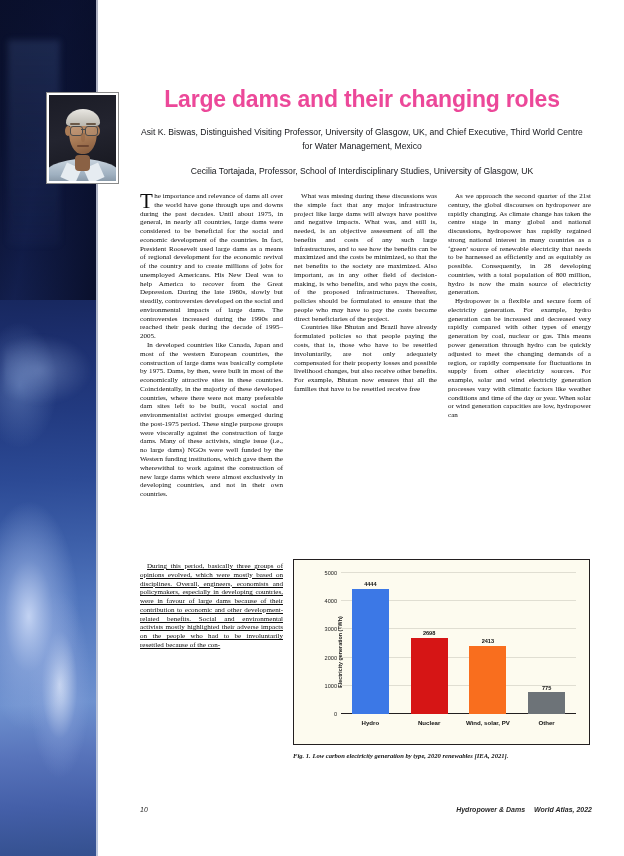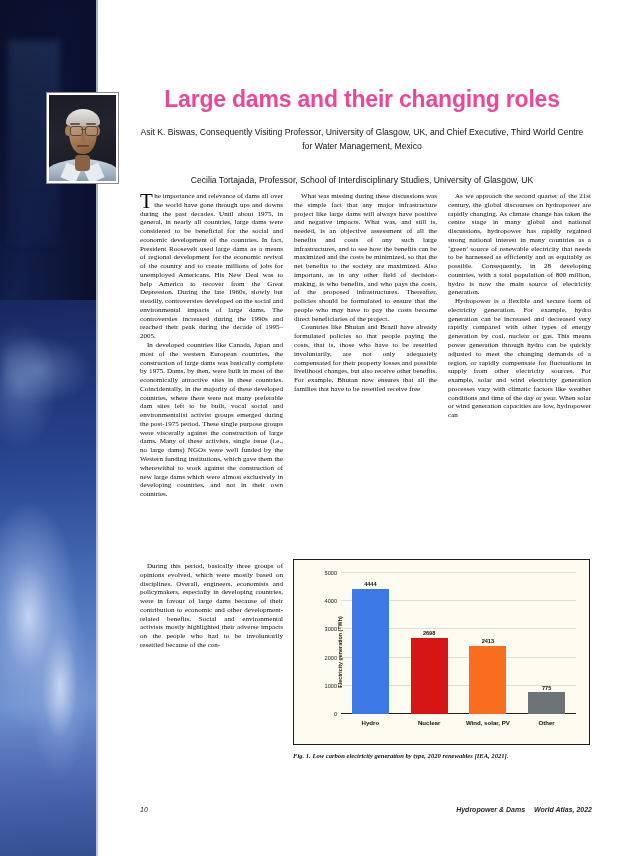--- a/index.html
+++ b/index.html
@@ -86,21 +86,21 @@
   #header{position:absolute;left:118px;top:86px;width:488px;text-align:center;}
   #doc-title{
     font-family:"Liberation Sans",sans-serif;
     font-weight:bold;font-size:23px;color:#ec4899;letter-spacing:-.2px;
     margin:0 0 13px 0;
   }
   .byline{
     font-family:"Liberation Sans",sans-serif;
     font-size:8.6px;color:#15161a;line-height:1.62;margin:0 18px;
   }
-  .byline.second{margin-top:20px;}
+  .byline.second{margin-top:11px;}
 
   
   #body-cols{
     position:absolute;left:140px;top:192px;width:452px;height:370px;
     display:flex;gap:11px;
   }
   .col{width:143px;}
   .col p{
     margin:0;
     font-family:"Liberation Serif",serif;
@@ -122,21 +122,21 @@
   
   #lower-left{
     position:absolute;left:140px;top:562px;width:143px;
   }
   #lower-left p{
     margin:0;
     font-family:"Liberation Serif",serif;
     font-size:7.05px;line-height:1.245;text-align:justify;color:#0c0c0c;
     hyphens:auto;-webkit-hyphens:auto;
   }
-  #lower-left p.ind{text-indent:7px;}
+  #lower-left p.ind{text-indent:7px;text-decoration:underline;}
 
   
   #figure{
     position:absolute;left:293px;top:559px;width:299px;
   }
   #chart-frame{
     width:297px;height:186px;
     background:#fdfbef;
     border:1px solid #231f20;
     position:relative;
@@ -223,21 +223,21 @@
   <div class="p-brow-r"></div>
   <div class="p-glass-l"></div>
   <div class="p-glass-r"></div>
   <div class="p-bridge"></div>
   <div class="p-nose"></div>
   <div class="p-mouth"></div>
 </div>
 
 <div id="header">
   <h1 id="doc-title">Large dams and their changing roles</h1>
-  <p class="byline first">Asit K. Biswas, Consequently Visiting Professor, University of Glasgow, UK, and Chief Executive, Third World Centre for Water Management, Mexico</p>
+  <p class="byline first">Asit K. Biswas, Distinguished Visiting Professor, University of Glasgow, UK, and Chief Executive, Third World Centre for Water Management, Mexico</p>
   <p class="byline second">Cecilia Tortajada, Professor, School of Interdisciplinary Studies, University of Glasgow, UK</p>
 </div>
 
 <div id="body-cols">
 
   <div class="col">
     <p class="dropcap-par"><span class="dropcap">T</span><span>he importance and relevance of dams all over the world have gone through ups and downs during the past decades. Until about 1975, in general, in nearly all countries, large dams were considered to be beneficial for the social and economic development of the countries. In fact, President Roosevelt used large dams as a means of regional development for the economic revival of the country and to create millions of jobs for unemployed Americans. His New Deal was to help America to recover from the Great Depression. During the late 1960s, slowly but steadily, controversies developed on the social and environmental impacts of large dams. The controversies increased during the 1990s and reached their peak during the decade of 1995–2005.</span></p>
     <p class="ind">In developed countries like Canada, Japan and most of the western European countries, the construction of large dams was basically complete by 1975. Dams, by then, were built in most of the economically attractive sites in these countries. Coincidentally, in the majority of these developed countries, where there were not many preferable dam sites left to be built, vocal social and environmentalist activist groups emerged during the post-1975 period. These single purpose groups were viscerally against the construction of large dams. Many of these activists, single issue (i.e., no large dams) NGOs were well funded by the Western funding institutions, which gave them the wherewithal to work against the construction of new large dams which were almost exclusively in developing countries, and not in their own countries.</p>
   </div>
 

